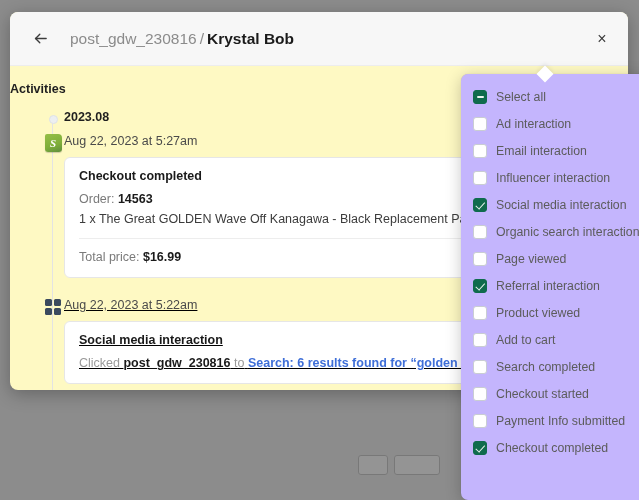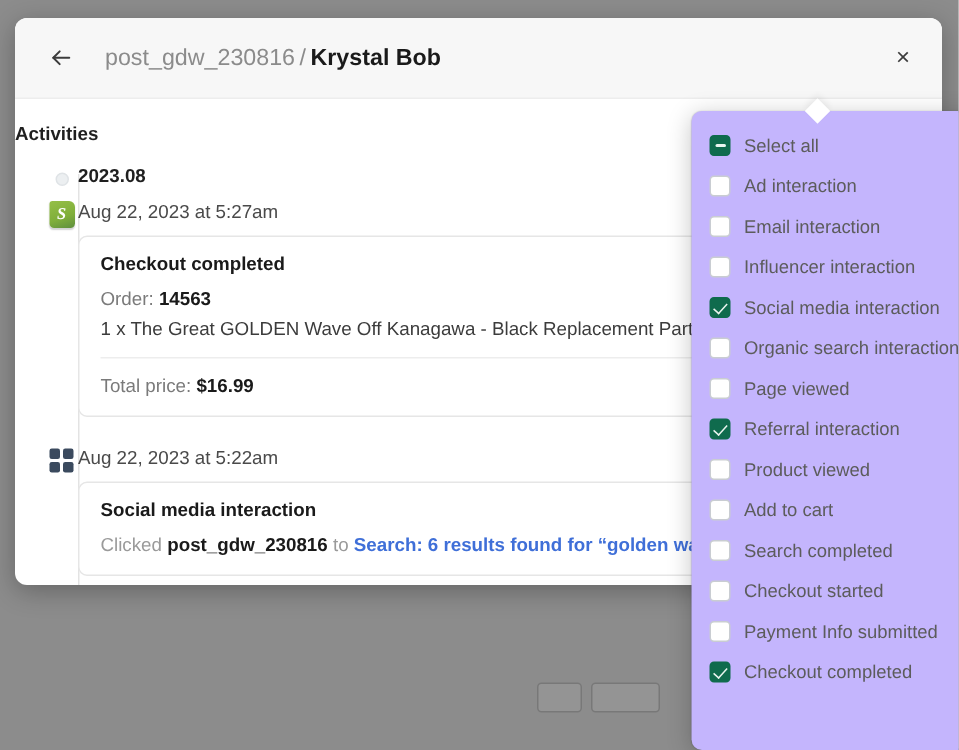--- a/index.html
+++ b/index.html
@@ -24,21 +24,21 @@
     width: 30px; height: 20px; border: 1px solid #222; border-radius: 3px;
     background: #bdbdbd;
   }
   .pager .pg-btn.wide { width: 46px; }
   .pager .pg-dots { width: 18px; height: 20px; }
 
   
   .modal {
     position: absolute; left: 10px; top: 12px;
     width: 618px; height: 378px;
-    background: #ffffff;
+    background: #fef9c3;
     border-radius: 8px;
     box-shadow: 0 4px 18px rgba(0,0,0,.28);
     overflow: hidden;
   }
   .modal-header {
     height: 54px;
     background: #f7f7f7;
     border-bottom: 1px solid #ededed;
     display: flex; align-items: center;
     padding: 0 16px;
@@ -65,21 +65,21 @@
     color: #3c3c3c; font-size: 16px; cursor: pointer; border-radius: 4px;
   }
 
   .modal-body { position: relative; height: 392px; padding: 16px 0 0 0; }
   .section-title {
     font-size: 12.5px; font-weight: 700; color: #1f1f1f;
     padding-left: 0; margin-bottom: 14px;
   }
 
   
-  .timeline { position: relative; padding-left: 6px; }
+  .timeline { position: relative; padding-left: 18px; }
   .rail {
     position: absolute; left: 42px; top: 6px; width: 1px; height: 358px;
     background: #e3e3e3;
   }
   .tl-row { position: relative; padding-left: 36px; }
   .marker {
     position: absolute; left: 16px; top: 0;
     width: 18px; height: 18px;
     display: flex; align-items: center; justify-content: center;
   }
@@ -220,21 +220,21 @@
           </div>
           <div class="product">1 x The Great GOLDEN Wave Off Kanagawa - Black Replacement Part Faceplate, Soft Touch Shell Case for Xbox Series S &amp; Xbox Series X Controller Accessories - Controller NOT</div>
           <div class="divider"></div>
           <div class="card-line total">
             <span class="lbl">Total price:</span>
             <b>$16.99</b>
           </div>
         </div>
       </div>
 
-      <div class="tl-row" style="margin-top:20px;">
+      <div class="tl-row" style="margin-top:20px;text-decoration:underline;">
         <div class="marker">
           <span class="grid-icon">
               <i></i>
               <i></i>
               <i></i>
               <i></i>
             </span>
         </div>
         <div class="time-label">Aug 22, 2023 at 5:22am</div>
         <div class="card">

